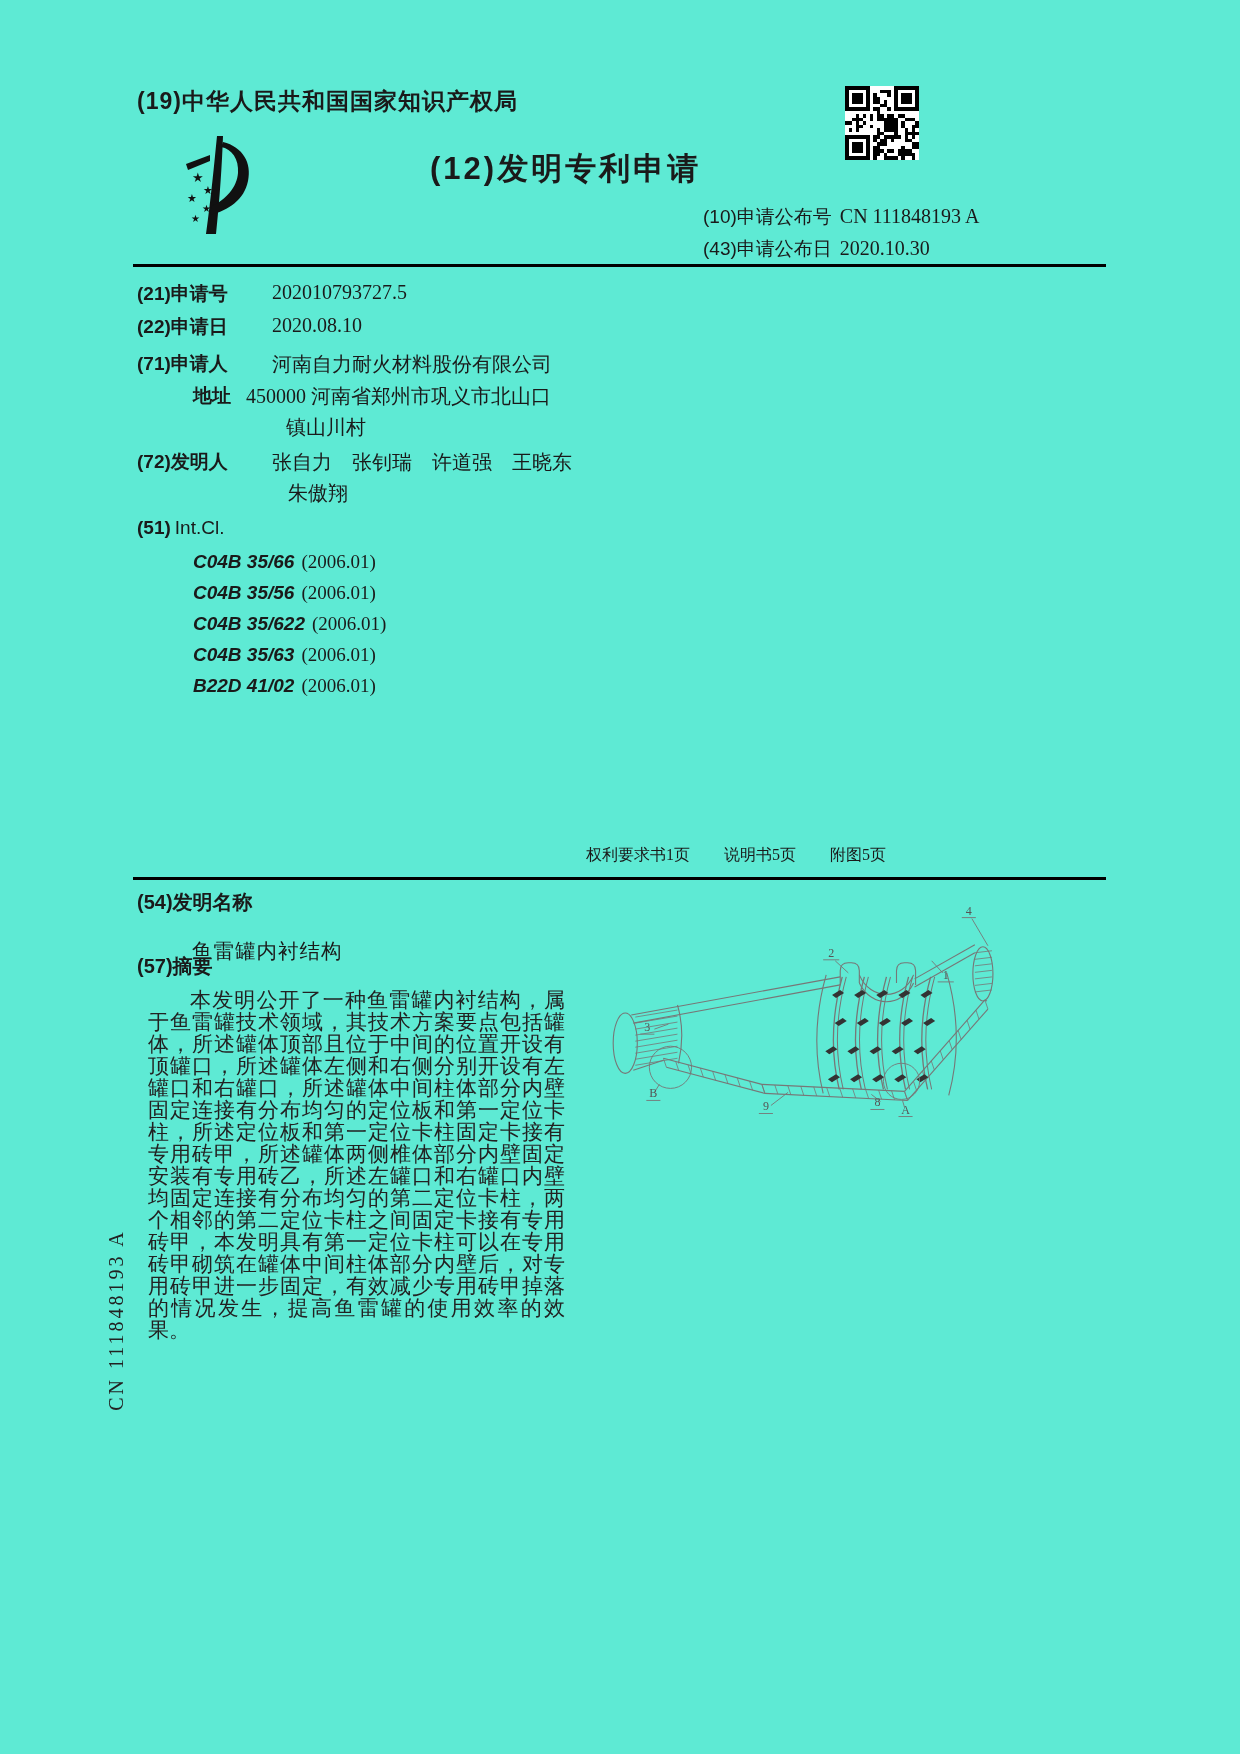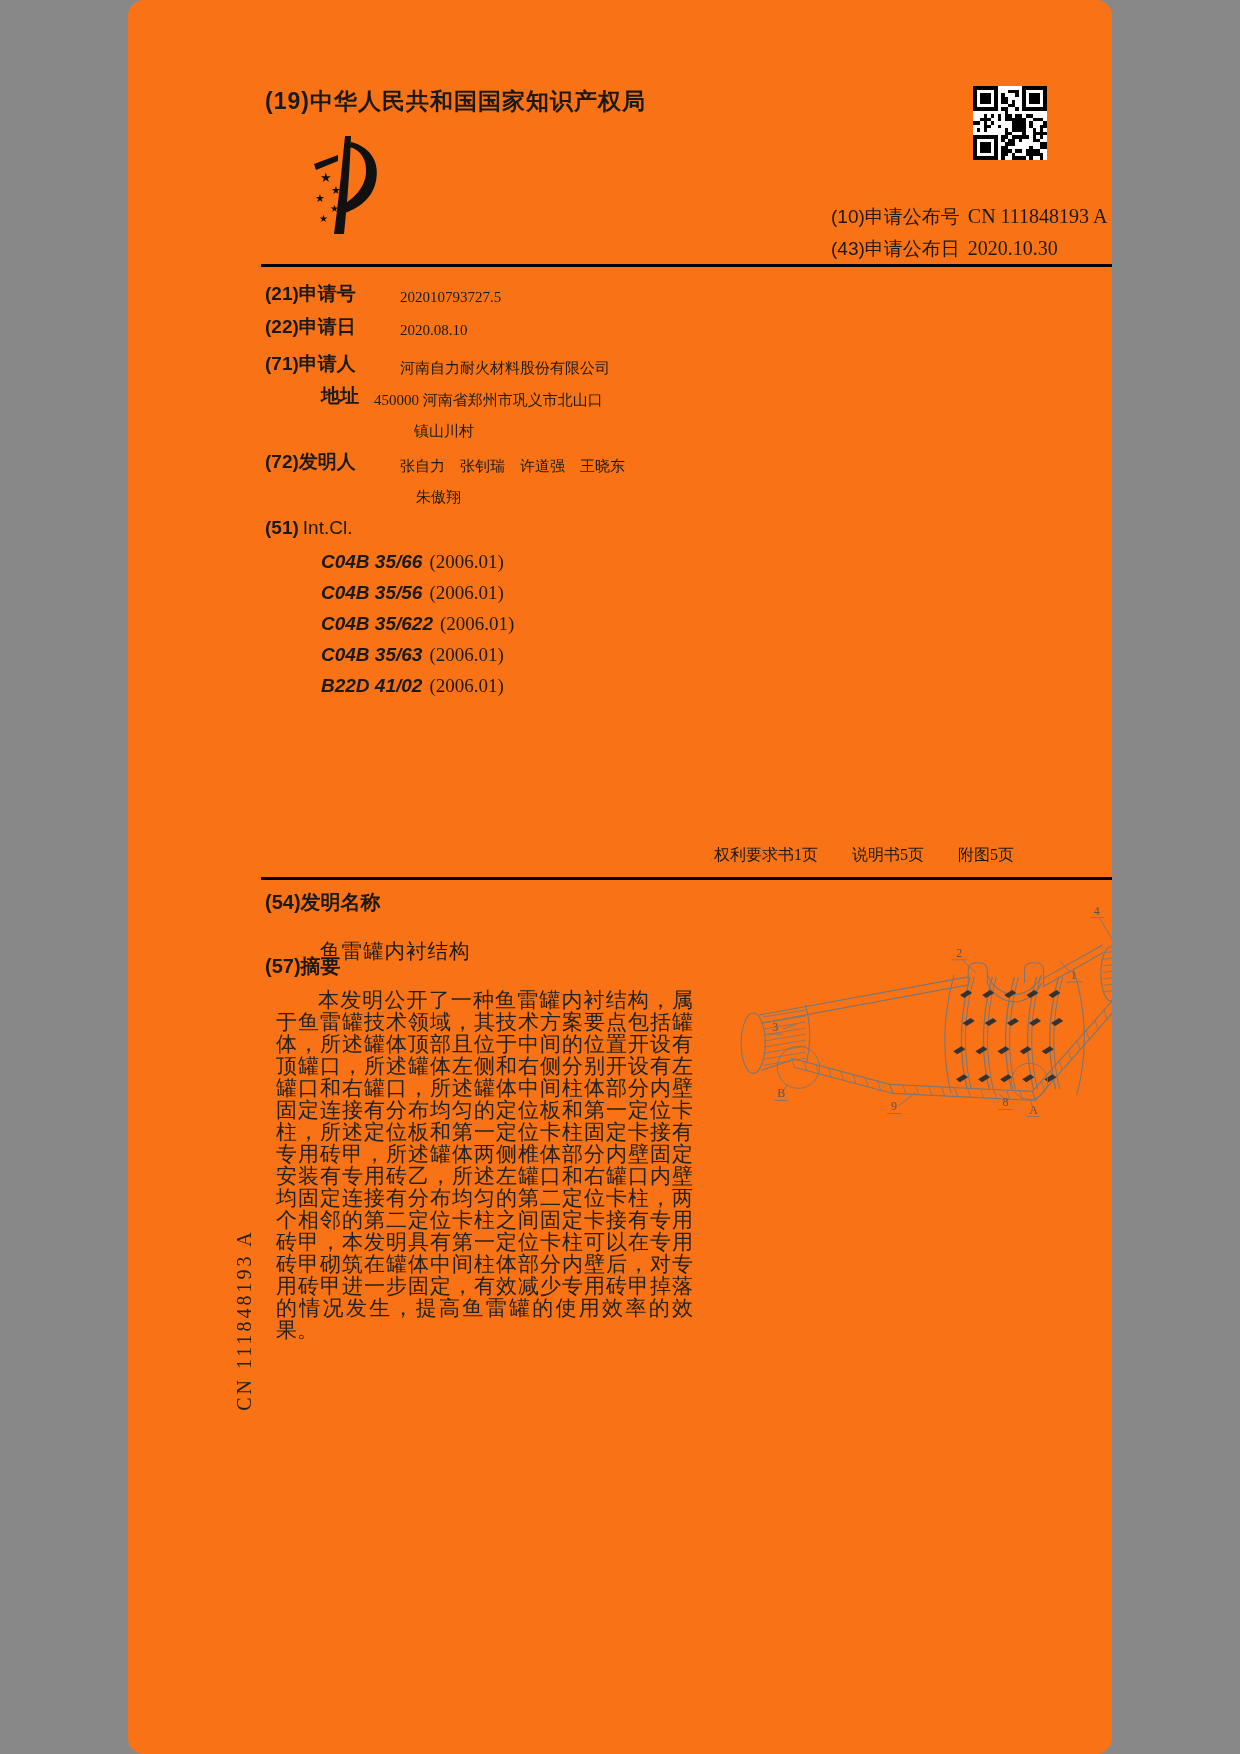--- a/index.html
+++ b/index.html
@@ -1,29 +1,29 @@
 <!DOCTYPE html>
 <html><head>
 <meta charset="utf-8">
 <style>
   html,body{margin:0;padding:0;background:#888;}
   .page{
-    position:relative;width:984px;height:1754px;margin:0 auto;background:#f97316;
-    font-family:"Liberation Serif","DejaVu Serif",serif;color:#1a1a1a;overflow:hidden;border-radius:16px;
+    position:relative;width:1240px;height:1754px;margin:0 auto;background:#5eead4;
+    font-family:"Liberation Serif","DejaVu Serif",serif;color:#1a1a1a;overflow:hidden;
   }
   .sans{font-family:"Liberation Sans","DejaVu Sans",sans-serif;}
   .abs{position:absolute;}
   .office{left:137px;top:86px;font-size:23px;letter-spacing:1px;font-weight:600;}
   .doc-type{left:430px;top:148px;font-size:31px;font-weight:bold;letter-spacing:3px;}
   .pub-line{font-size:19px;white-space:nowrap;}
   .pub-line .lbl{font-weight:normal;font-family:"Liberation Sans","DejaVu Sans",sans-serif;}
   .pub-line .val{font-family:"Liberation Serif","DejaVu Serif",serif;font-size:20px;margin-left:8px;}
   .rule{left:133px;width:973px;height:3px;background:#000;}
   .bib-label{font-weight:bold;font-family:"Liberation Sans","DejaVu Sans",sans-serif;font-size:19px;white-space:nowrap;}
-  .bib-val{font-size:15px;white-space:nowrap;margin-top:8px;}
+  .bib-val{font-size:20px;white-space:nowrap;}
   .intcl-code{font-style:italic;font-weight:bold;font-size:19px;font-family:"Liberation Sans","DejaVu Sans",sans-serif;}
   .intcl-ver{font-size:19px;margin-left:7px;text-align:center;}
   .pagination{left:556px;top:845px;width:500px;font-size:16px;white-space:nowrap;}
   .pagination span{margin-left:30px;}
   .sec-label{font-weight:bold;font-family:"Liberation Sans","DejaVu Sans",sans-serif;font-size:20px;}
   .inv-title{font-size:20.5px;letter-spacing:1px;margin-top:16px;}
   .abstract{
     left:148px;top:989px;width:417px;font-size:21px;line-height:22px;
     text-align:justify;text-indent:2em;color:#222;
   }
@@ -181,20 +181,21 @@
     <path d="M37,2 C34,32 31,64 26,100 L36,100 C40,62 42,30 43,2 Z" fill="#111"></path>
     <path d="M43,8 C63,13 72,29 68,47 C64,66 49,76 30,81 L31.5,72 C46,66 57,53 58,39 C59,25 52,15 41,13 Z" fill="#111"></path>
     <path d="M6,30 L30,21 L30,27 L8,36 Z" fill="#111"></path>
     <text x="12" y="48" font-size="13" fill="#111">★</text>
     <text x="23" y="60" font-size="11" fill="#111">★</text>
     <text x="7" y="68" font-size="11" fill="#111">★</text>
     <text x="22" y="78" font-size="10" fill="#111">★</text>
     <text x="11" y="88" font-size="10" fill="#111">★</text>
   </svg>
 
+  <div class="abs doc-type sans">(12)发明专利申请</div>
 
   <div class="abs pub-line" style="left:703px;top:204px">
     <span class="lbl">(10)申请公布号</span><span class="val">CN 111848193 A</span>
   </div>
   <div class="abs pub-line" style="left:703px;top:236px">
     <span class="lbl">(43)申请公布日</span><span class="val">2020.10.30</span>
   </div>
 
   <div class="abs rule" style="top:264px"></div>
 

